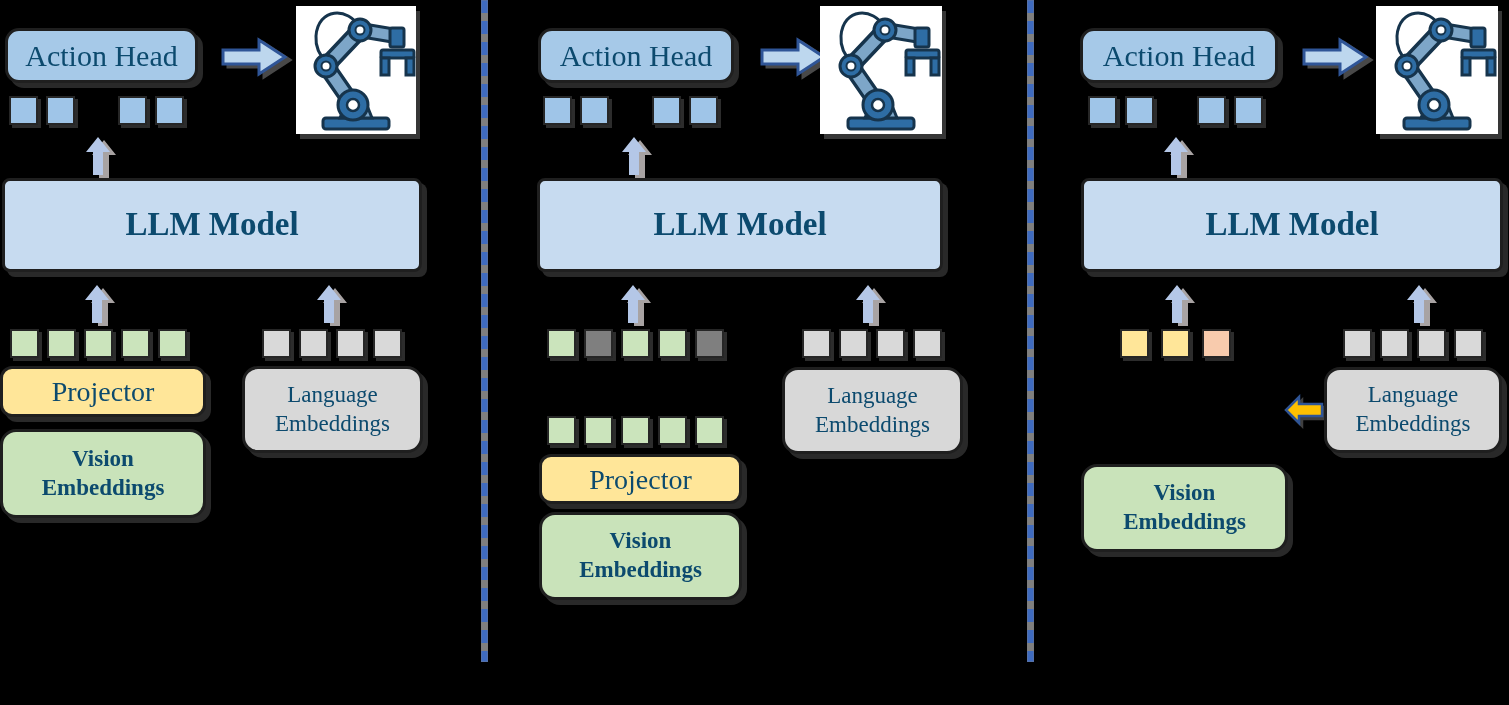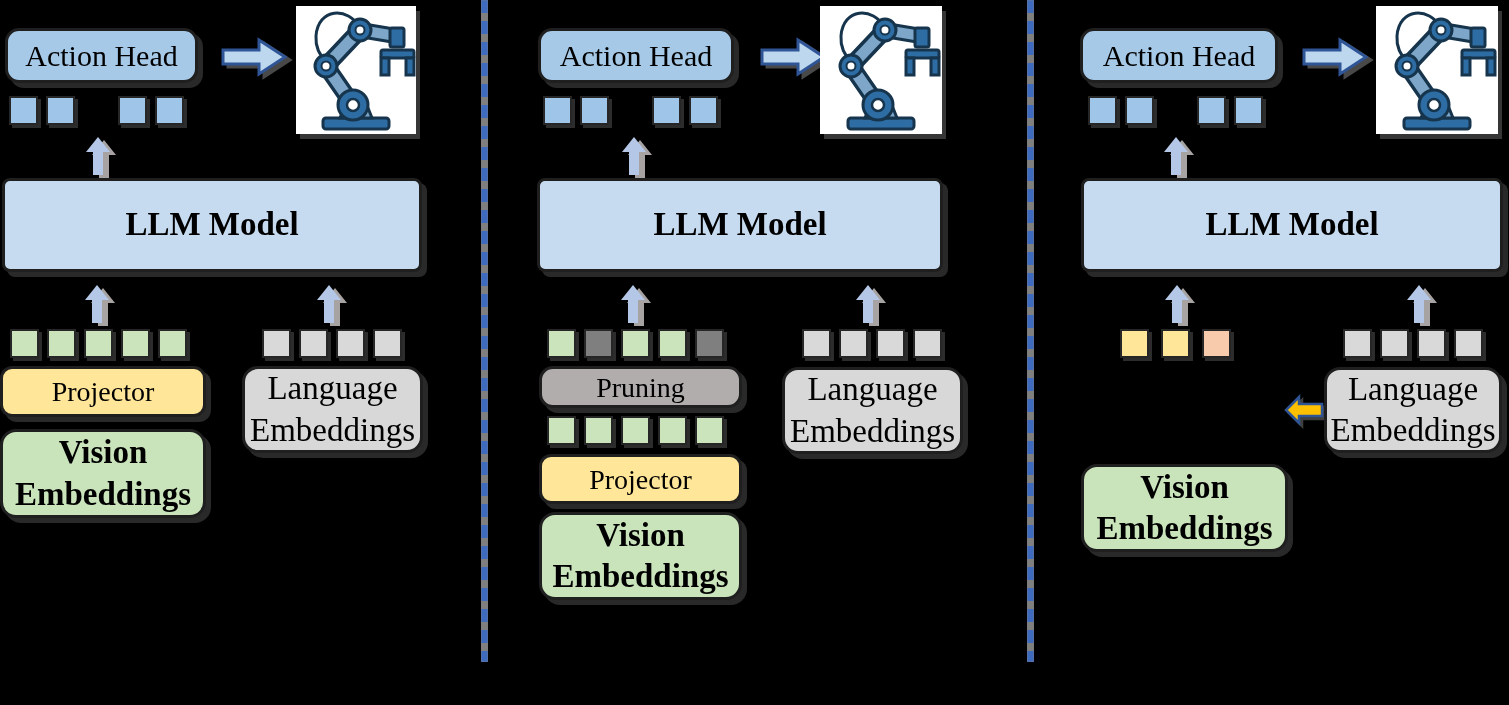--- a/index.html
+++ b/index.html
@@ -1,32 +1,32 @@
 <!DOCTYPE html>
 <html><head>
 <meta charset="utf-8">
 <style>
   html,body{margin:0;padding:0;background:#000;}
   .canvas{position:relative;width:1509px;height:705px;background:#000;overflow:hidden;
-          font-family:"Liberation Serif","DejaVu Serif",serif;color:#000000;}
+          font-family:"Liberation Serif","DejaVu Serif",serif;color:#0c4a6e;}
   .panel{position:absolute;top:0;height:705px;}
   
   .box{position:absolute;border:3px solid #1f1f1f;display:flex;flex-direction:column;
        align-items:center;justify-content:center;text-align:center;
        box-shadow:5px 5px 0 rgba(90,90,90,.45);box-sizing:border-box;line-height:1.25;}
   .fill-blue{background:#a6c9e8;}
   .fill-lightblue{background:#c7dbf0;}
   .fill-yellow{background:#ffe699;}
   .fill-green{background:#c9e3ba;font-weight:bold;}
   .fill-gray{background:#d8d8d8;}
   .fill-pruning{background:#b2adad;}
   .action-head{border-radius:14px;font-size:30px;}
   .llm{border-radius:8px;font-size:33px;font-weight:bold;}
   .small-box{border-radius:12px;font-size:28px;}
-  .emb-box{border-radius:16px;font-size:33px;padding:4px 10px;}
+  .emb-box{border-radius:16px;font-size:23px;padding:4px 10px;}
   .igc{border-radius:12px;font-size:26px;line-height:1.08;}
   
   .token-row{position:absolute;display:flex;gap:8px;}
   .token{width:29px;height:29px;border:2px solid #262626;box-sizing:border-box;
          box-shadow:3px 3px 0 rgba(80,80,80,.55);}
   .token-gap{width:27px;height:29px;}
   
   .up-arrow{position:absolute;width:28px;height:42px;}
   .up-arrow svg{filter:drop-shadow(6px 3px 0 rgba(198,192,192,.85));}
   .right-arrow{position:absolute;width:68px;height:42px;}
@@ -202,23 +202,20 @@
     </div>
 
     <div class="token-row" style="left:59px;top:329px;">
         <span class="token" style="background: rgb(203, 228, 188);"></span>
         <span class="token" style="background: rgb(127, 127, 127);"></span>
         <span class="token" style="background: rgb(203, 228, 188);"></span>
         <span class="token" style="background: rgb(203, 228, 188);"></span>
         <span class="token" style="background: rgb(127, 127, 127);"></span>
       </div>
 
-    <div class="box fill-pruning small-box" style="left:51px;top:366px;width:203px;height:42px;border-radius:14px;">
-      <span>Pruning</span>
-    </div>
 
     <div class="token-row" style="left:59px;top:416px;">
         <span class="token" style="background: rgb(203, 228, 188);"></span>
         <span class="token" style="background: rgb(203, 228, 188);"></span>
         <span class="token" style="background: rgb(203, 228, 188);"></span>
         <span class="token" style="background: rgb(203, 228, 188);"></span>
         <span class="token" style="background: rgb(203, 228, 188);"></span>
       </div>
 
     <div class="box fill-yellow small-box" style="left:51px;top:454px;width:203px;height:50px;">

